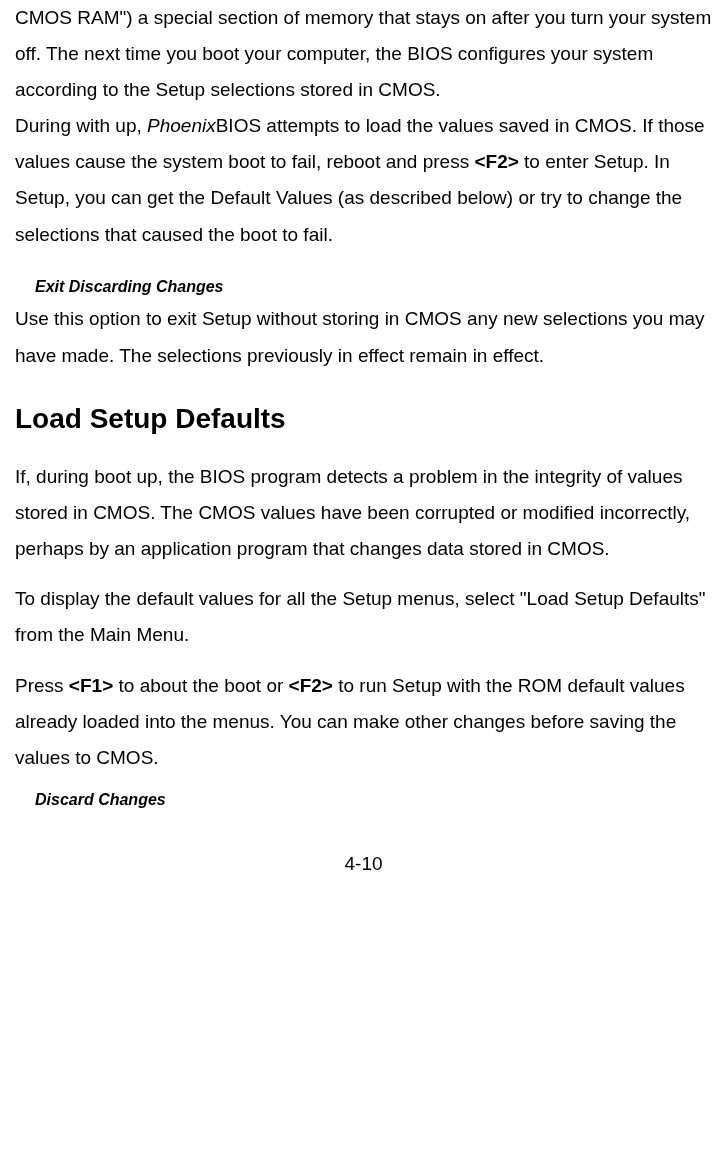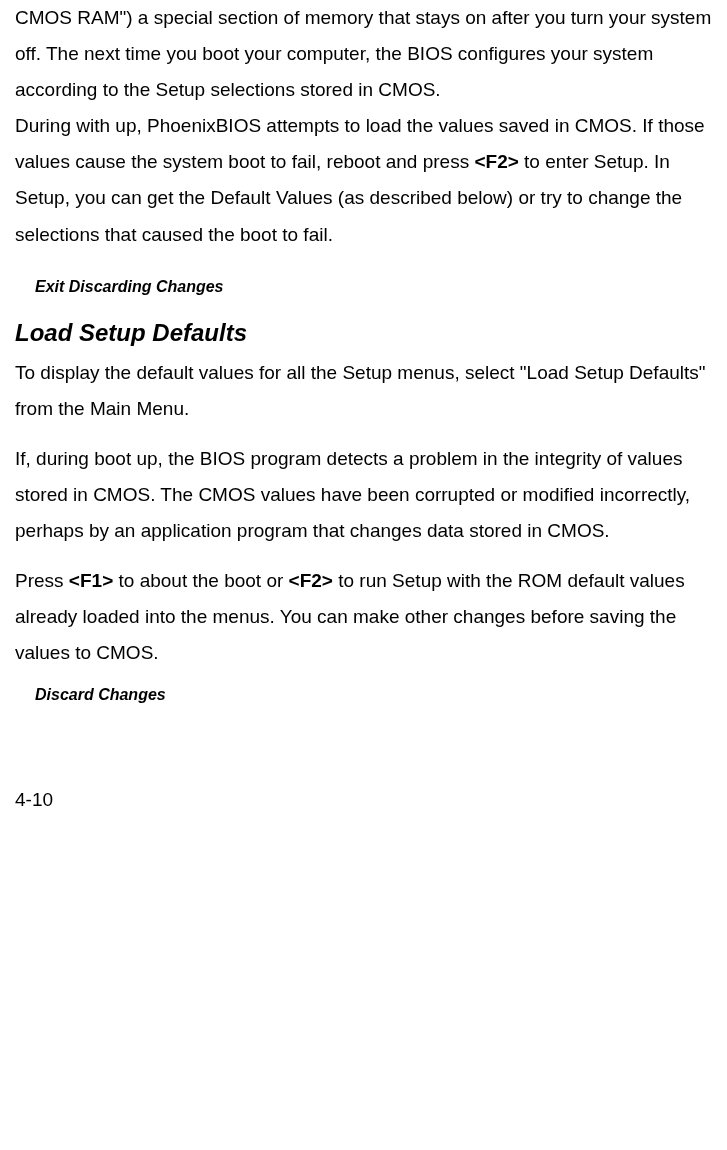--- a/index.html
+++ b/index.html
@@ -28,50 +28,50 @@
   }
   .heading-indent {
     font-weight: bold;
     font-style: italic;
     font-size: 16px;
     margin: 10px 0 0 20px;
     line-height: 1.8;
   }
   .heading-flush {
     font-weight: bold;
-    font-style: italic;
-    font-size: 24px;
-    margin: 10px 0 0 0;
+    font-size: 28px;
+    margin: 10px 0 15px 0;
     line-height: 1.8;
   }
   .footer {
-    text-align: left;
+    text-align: center;
     font-size: 19px;
-    margin-top: 72px;
+    margin-top: 31px;
     margin-bottom: 20px;
   }
   .bold { font-weight: bold; margin-top: 8px; }
-  .italic { }
+  .italic { font-style: italic; }
 </style>
 </head>
 <body>
 
 <div class="content">
 
   <p class="no-bottom">CMOS RAM") a special section of memory that stays on after you turn your system off. The next time you boot your computer, the BIOS configures your system according to the Setup selections stored in CMOS.</p>
 
   <p>
     <span>During with up, </span><span class="italic">Phoenix</span><span>BIOS attempts to load the values saved in CMOS. If those values cause the system boot to fail, reboot and press </span><span class="bold">&lt;F2&gt;</span><span> to enter Setup. In Setup, you can get the Default Values (as described below) or try to change the selections that caused the boot to fail.</span>
   </p>
 
   <div class="heading-indent">Exit Discarding Changes</div>
+  <p>Use this option to exit Setup without storing in CMOS any new selections you may have made. The selections previously in effect remain in effect.</p>
 
   <div class="heading-flush">Load Setup Defaults</div>
+  <p class="no-bottom" style="margin-bottom:14px;">If, during boot up, the BIOS program detects a problem in the integrity of values stored in CMOS. The CMOS values have been corrupted or modified incorrectly, perhaps by an application program that changes data stored in CMOS.</p>
   <p class="no-bottom" style="margin-bottom:14px;">To display the default values for all the Setup menus, select "Load Setup Defaults" from the Main Menu.</p>
-  <p class="no-bottom" style="margin-bottom:14px;">If, during boot up, the BIOS program detects a problem in the integrity of values stored in CMOS. The CMOS values have been corrupted or modified incorrectly, perhaps by an application program that changes data stored in CMOS.</p>
   <p class="no-bottom">
     <span>Press </span><span class="bold">&lt;F1&gt;</span><span> to about the boot or </span><span class="bold">&lt;F2&gt;</span><span> to run Setup with the ROM default values already loaded into the menus. You can make other changes before saving the values to CMOS.</span>
   </p>
 
   <div class="heading-indent">Discard Changes</div>
 
   <div class="footer">4-10</div>
 </div>
 
 </body></html>

